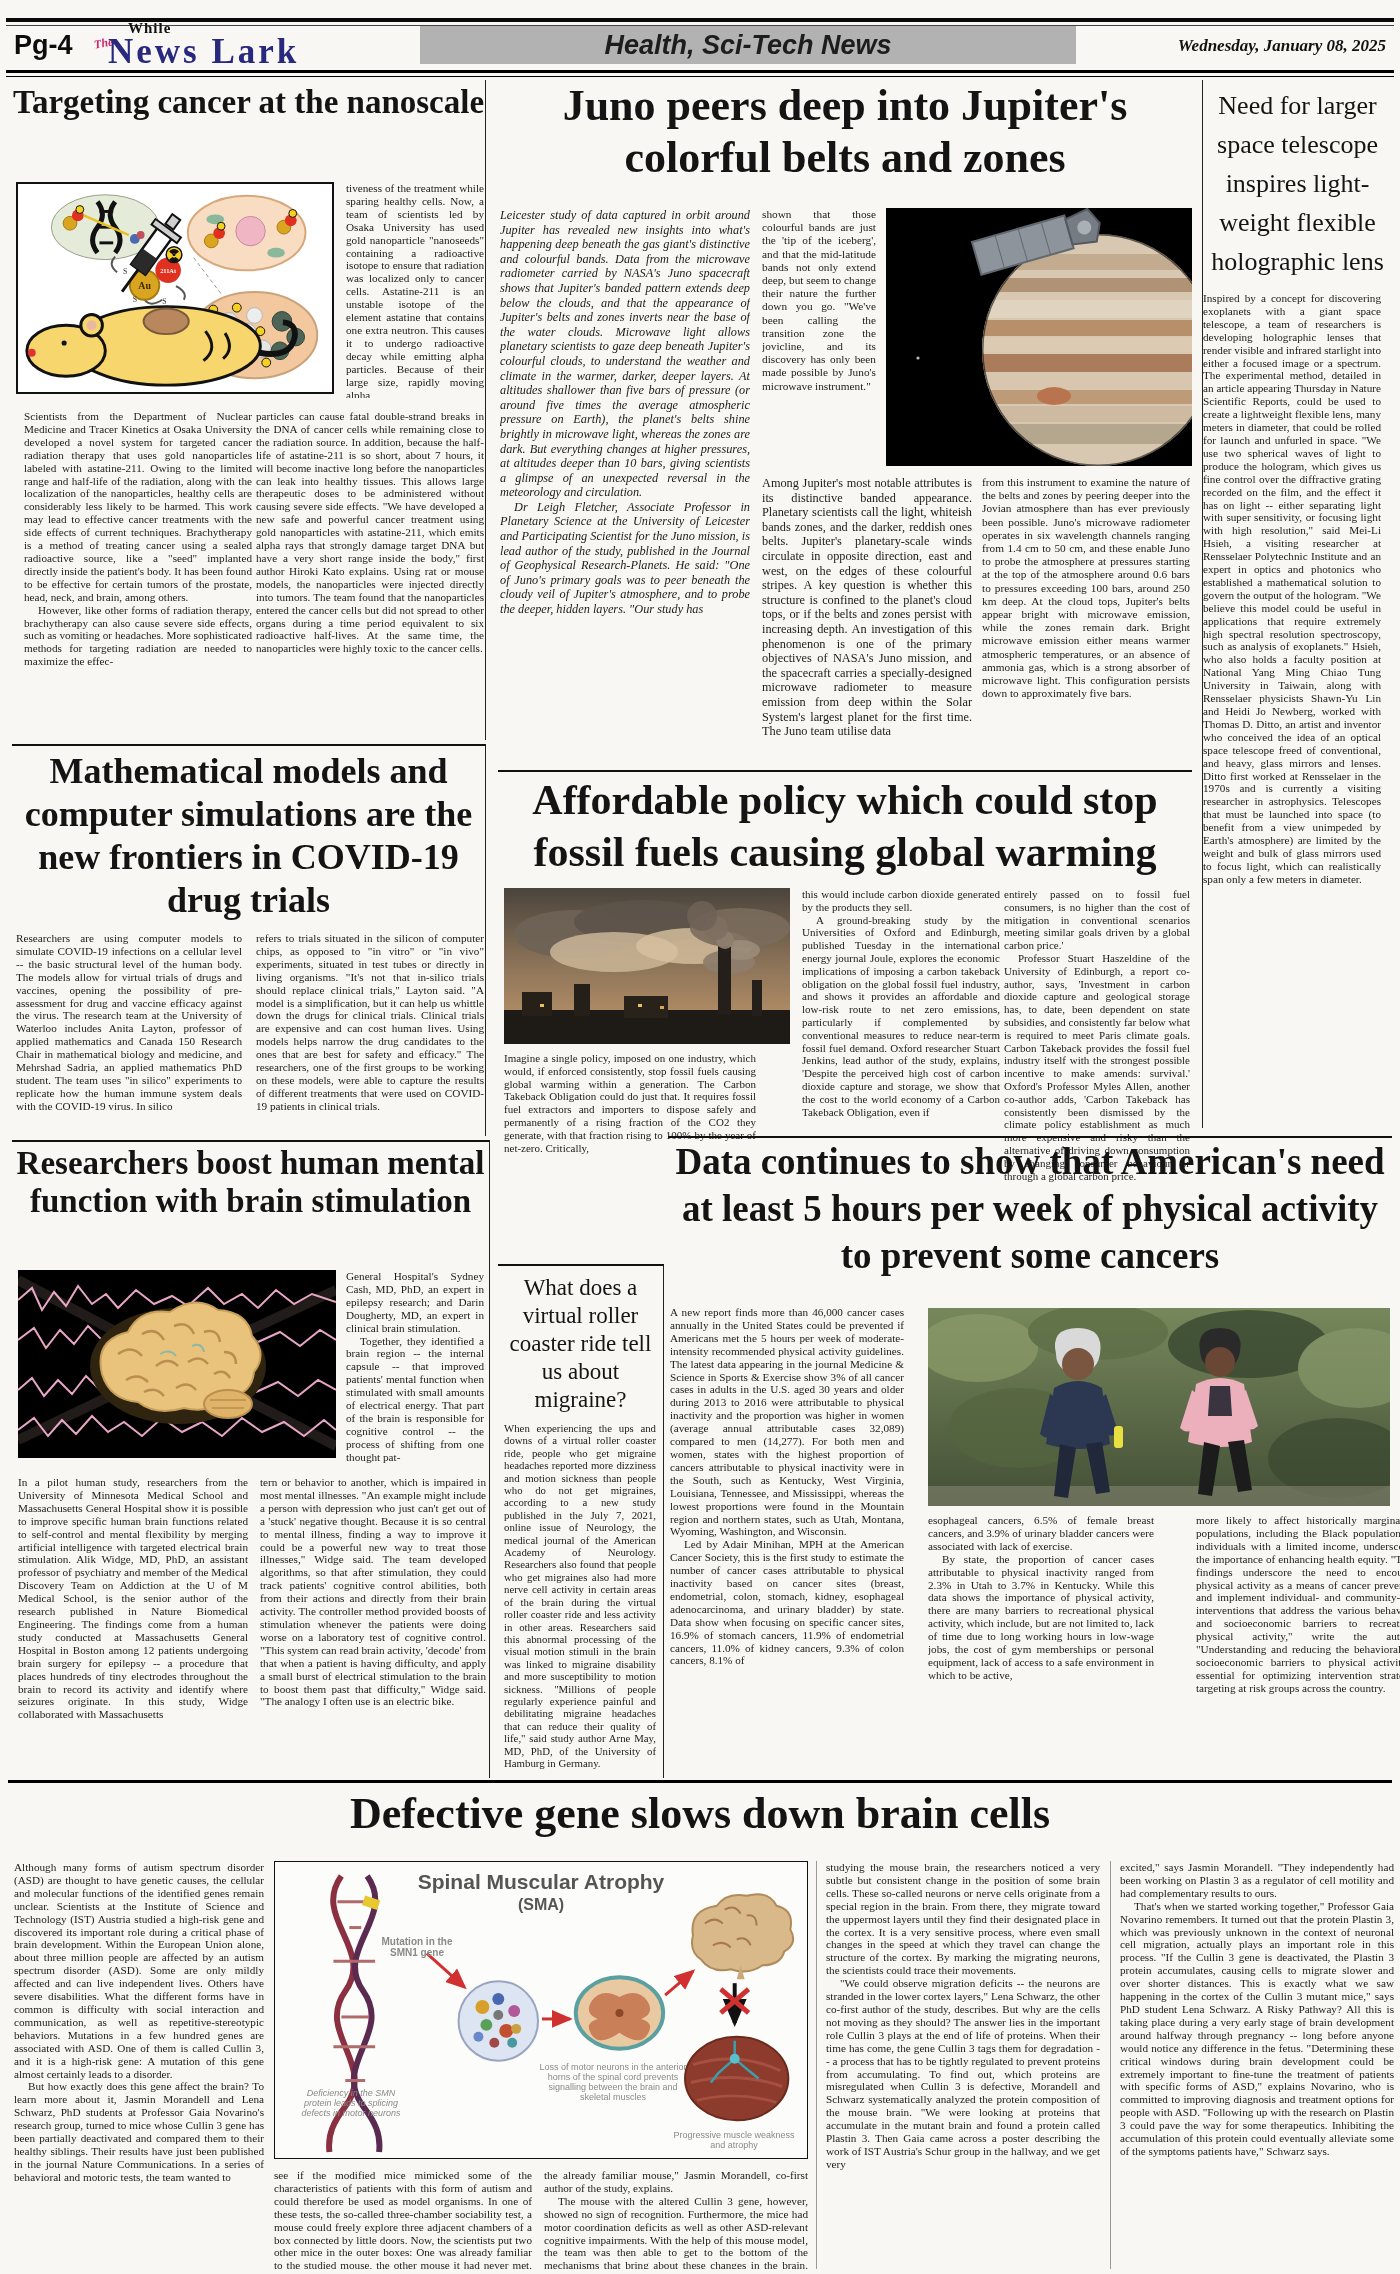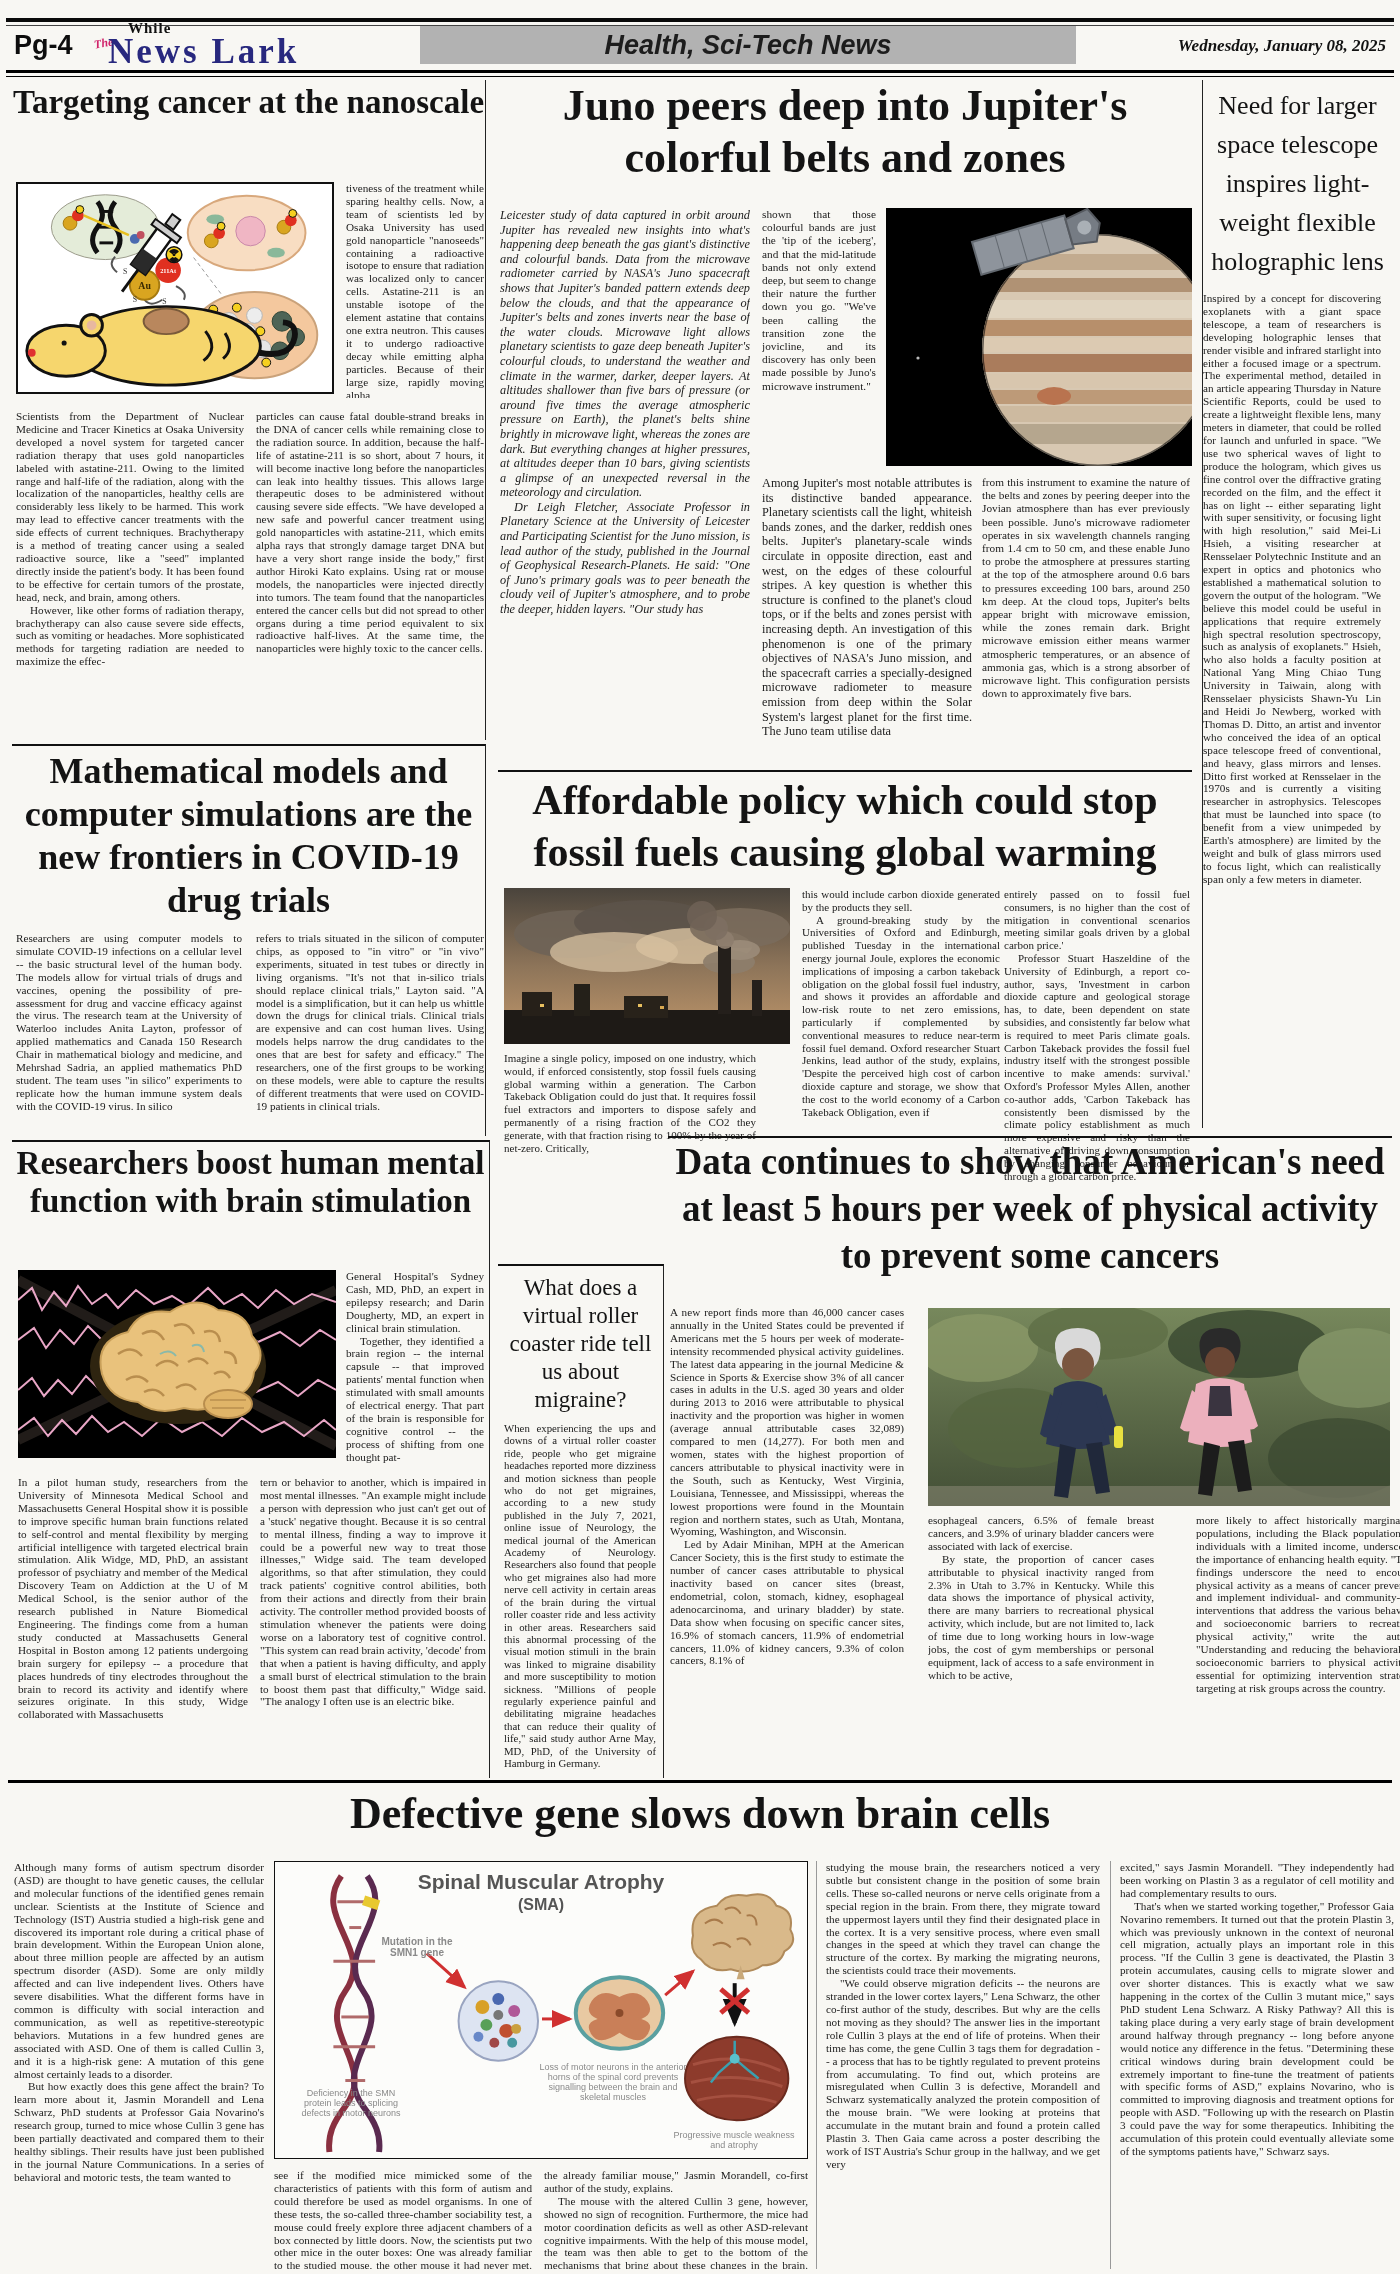--- a/index.html
+++ b/index.html
@@ -38,21 +38,21 @@
   .art-carbon  { left:498px; top:770px;  width:694px; height:490px; border-top:2px solid #111; }
   .art-brain   { left:12px;  top:1140px; width:478px; height:638px; border-top:2px solid #111; border-right:1px solid #222; }
   .art-migraine{ left:498px; top:1264px; width:166px; height:514px; border-top:2px solid #111; border-right:1px solid #222; }
   .art-activity{ left:668px; top:1136px; width:724px; height:642px; border-top:2px solid #111; }
   .art-gene    { left:8px;   top:1780px; width:1384px; height:490px; border-top:3px solid #000; }
 
   
   .cancer-hl { left:0; right:0; top:4px; font-size:33px; line-height:37px; }
   .cancer-fig { left:4px; top:102px; width:318px; height:212px; border:2px solid #111; background:#fff; }
   .cancer-side { left:334px; top:102px; width:138px; height:216px; }
-  .cancer-c1 { left:4px; top:330px; width:228px; height:328px; }
+  .cancer-c1 { left:12px; top:330px; width:228px; height:328px; }
   .cancer-c2 { left:244px; top:330px; width:228px; height:328px; }
 
   
   .juno-hl { left:0; right:0; top:0; font-size:44px; line-height:52px; }
   .juno-c1 { left:2px; top:128px; width:250px; height:552px; font-size:12.3px; line-height:14.6px;font-style:italic; }
   .juno-c2a { left:264px; top:128px; width:114px; height:258px; font-size:11.3px; line-height:13.2px; }
   .juno-img { left:388px; top:128px; width:306px; height:258px; background:#000; }
   .juno-c2b { left:264px; top:396px; width:210px; height:286px; font-size:12.3px; line-height:14.6px; }
   .juno-c4 { left:484px; top:396px; width:208px; height:286px; font-size:11.3px; line-height:13.2px; }
 
@@ -98,21 +98,21 @@
   .gene-cB { left:536px; top:386px; width:264px; height:100px; }
   .gene-c3 { left:808px; top:78px; width:284px; height:408px; border-left:1px solid #999; padding-left:9px; }
   .gene-c4 { left:1102px; top:78px; width:284px; height:408px; border-left:1px solid #999; padding-left:9px; }
 
   
   .sma-label { position:absolute; font-family:"Liberation Sans", sans-serif; color:#8a8a8a; text-align:center; }
   .sma-title { left:0; right:0; top:8px; font-weight:bold; font-size:21px; color:#555; }
   .sma-subtitle { left:0; right:0; top:34px; font-weight:bold; font-size:16px; color:#555; }
   .sma-mut { left:96px; top:74px; width:92px; font-size:10px; font-weight:bold; }
   .sma-loss { left:258px; top:200px; width:160px; font-size:9px; }
-  .sma-def { left:20px; top:226px; width:112px; font-size:9px; }
+  .sma-def { left:20px; top:226px; width:112px; font-size:9px;font-style:italic; }
   .sma-prog { left:396px; top:268px; width:126px; font-size:9px; }
 </style>
 </head>
 <body>
 
 <div class="page">
 
   <div class="abs toprule"></div>
   <div class="abs toprule2"></div>
   <header>

